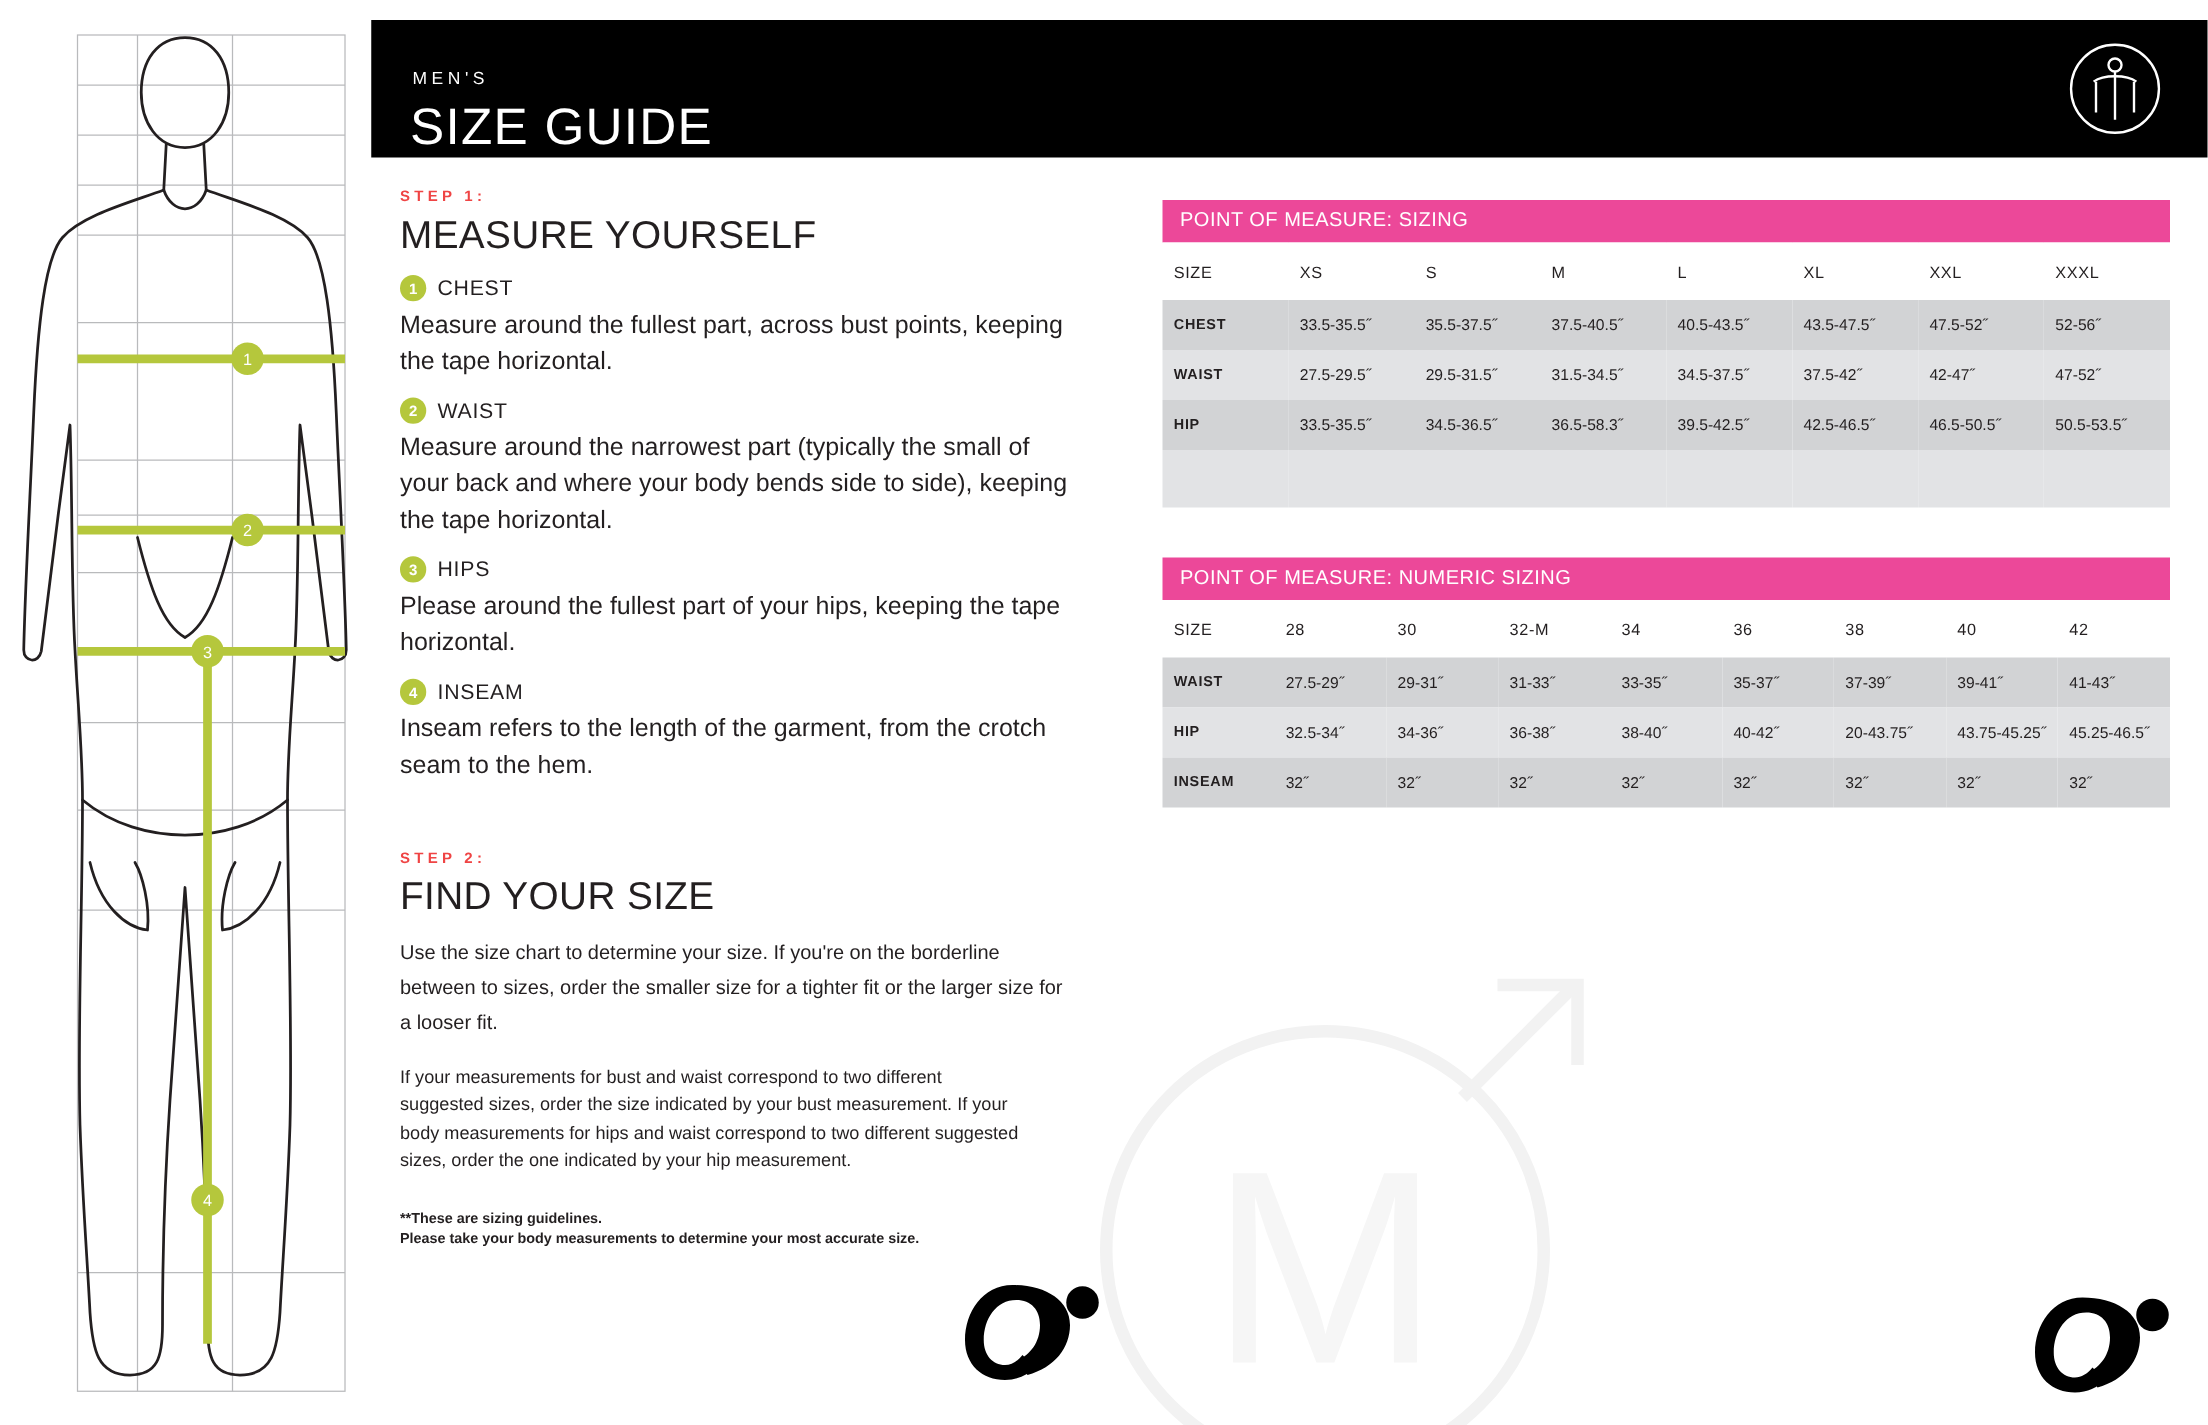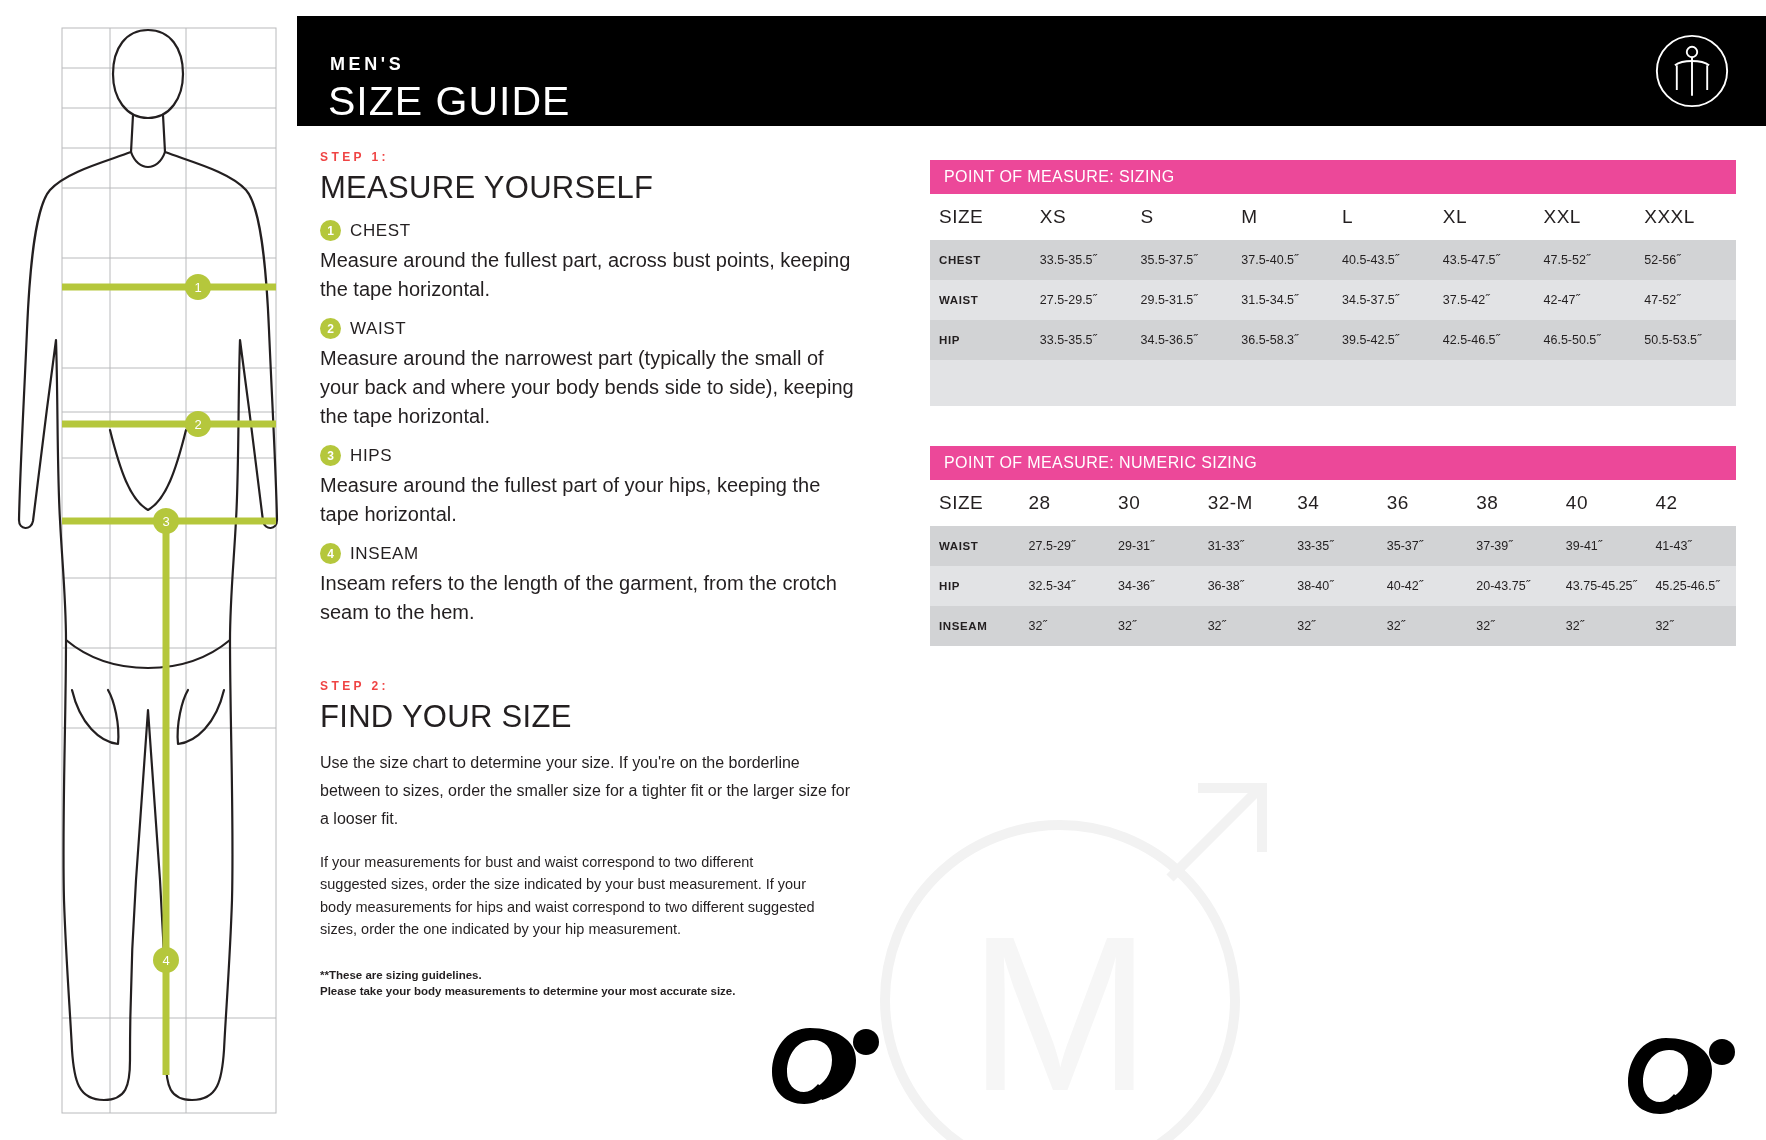--- a/index.html
+++ b/index.html
@@ -6,21 +6,21 @@
   body{width:1766px;height:1140px;font-family:"Liberation Sans",sans-serif;color:#231f20;overflow:hidden;position:relative;}
 
   .page{position:absolute;inset:0;}
 
   
   .figure-col{position:absolute;left:0;top:0;width:300px;height:1140px;}
   .figure-svg{position:absolute;left:0;top:0;}
 
   
   .header{position:absolute;left:297px;top:16px;width:1469px;height:110px;background:#000000;color:#ffffff;}
-  .header .kicker{position:absolute;left:33px;top:38px;font-size:18px;letter-spacing:3.6px;font-weight:bold;text-align:right;}
+  .header .kicker{position:absolute;left:33px;top:38px;font-size:14px;letter-spacing:3.6px;font-weight:normal;text-align:right;}
   .header .title{position:absolute;left:31px;top:62px;font-size:41px;letter-spacing:1px;font-weight:normal;}
   .header-logo{position:absolute;right:36px;top:17px;width:76px;height:76px;}
 
   
   .left-col{position:absolute;left:320px;top:150px;width:560px;}
   .step-kicker{font-size:12px;letter-spacing:3.4px;font-weight:bold;color:#ef4444;margin:0 0 6px 0;}
   .step-title{font-size:31px;font-weight:normal;margin:0 0 14px 0;letter-spacing:.3px;}
 
   .meas-head{display:flex;align-items:center;gap:9px;margin:14px 0 5px 0;}
   .bullet{width:21px;height:21px;border-radius:50%;background:#b5c73c;color:#ffffff;font-size:12px;
@@ -34,21 +34,21 @@
   .disclaimer{font-size:11.5px;line-height:1.4;margin-top:26px;max-width:420px;font-weight:bold;}
 
   .pearl-left{position:absolute;left:770px;top:1022px;width:112px;height:86px;}
 
   
   .tables{position:absolute;left:930px;top:160px;width:806px;}
   .tbl-wrap{margin-bottom:40px;}
   .tbl-title{background:#ec4899;color:#ffffff;font-size:16px;letter-spacing:.4px;padding:8px 14px;}
   table{border-collapse:collapse;width:100%;table-layout:fixed;}
   th,td{text-align:left;font-size:12.5px;padding:0 9px;height:40px;vertical-align:middle;white-space:nowrap;}
-  thead th{font-size:19px;font-weight:normal;height:46px;background:#ffffff;color:#231f20;letter-spacing:.5px;}
+  thead th{font-size:13px;font-weight:normal;height:46px;background:#ffffff;color:#231f20;letter-spacing:.5px;}
   tbody tr td{background:#d2d3d5;}
   tbody tr:nth-child(even) td{background:#e2e3e5;}
   td.rowhead{font-weight:bold;font-size:11.5px;letter-spacing:.6px;}
   .tbl-wrap.sizing tbody tr td:first-child{width:46px;}
   .pad-row td{height:46px;}
 
   
   .watermark{position:absolute;left:880px;top:760px;width:420px;height:380px;pointer-events:none;}
   .pearl-right{position:absolute;right:28px;bottom:22px;width:112px;height:86px;}
 </style>
@@ -160,21 +160,21 @@
           <span class="meas-name">WAIST</span>
         </div>
         <p class="meas-body">Measure around the narrowest part (typically the small of your back and where your body bends side to side), keeping the tape horizontal.</p>
       </div>
 
       <div>
         <div class="meas-head">
           <span class="bullet">3</span>
           <span class="meas-name">HIPS</span>
         </div>
-        <p class="meas-body">Measure around the fullest part of your hips, keeping the tape horizontal.</p>
+        <p class="meas-body">Please around the fullest part of your hips, keeping the tape horizontal.</p>
       </div>
 
       <div>
         <div class="meas-head">
           <span class="bullet">4</span>
           <span class="meas-name">INSEAM</span>
         </div>
         <p class="meas-body">Inseam refers to the length of the garment, from the crotch seam to the hem.</p>
       </div>
     </div>

